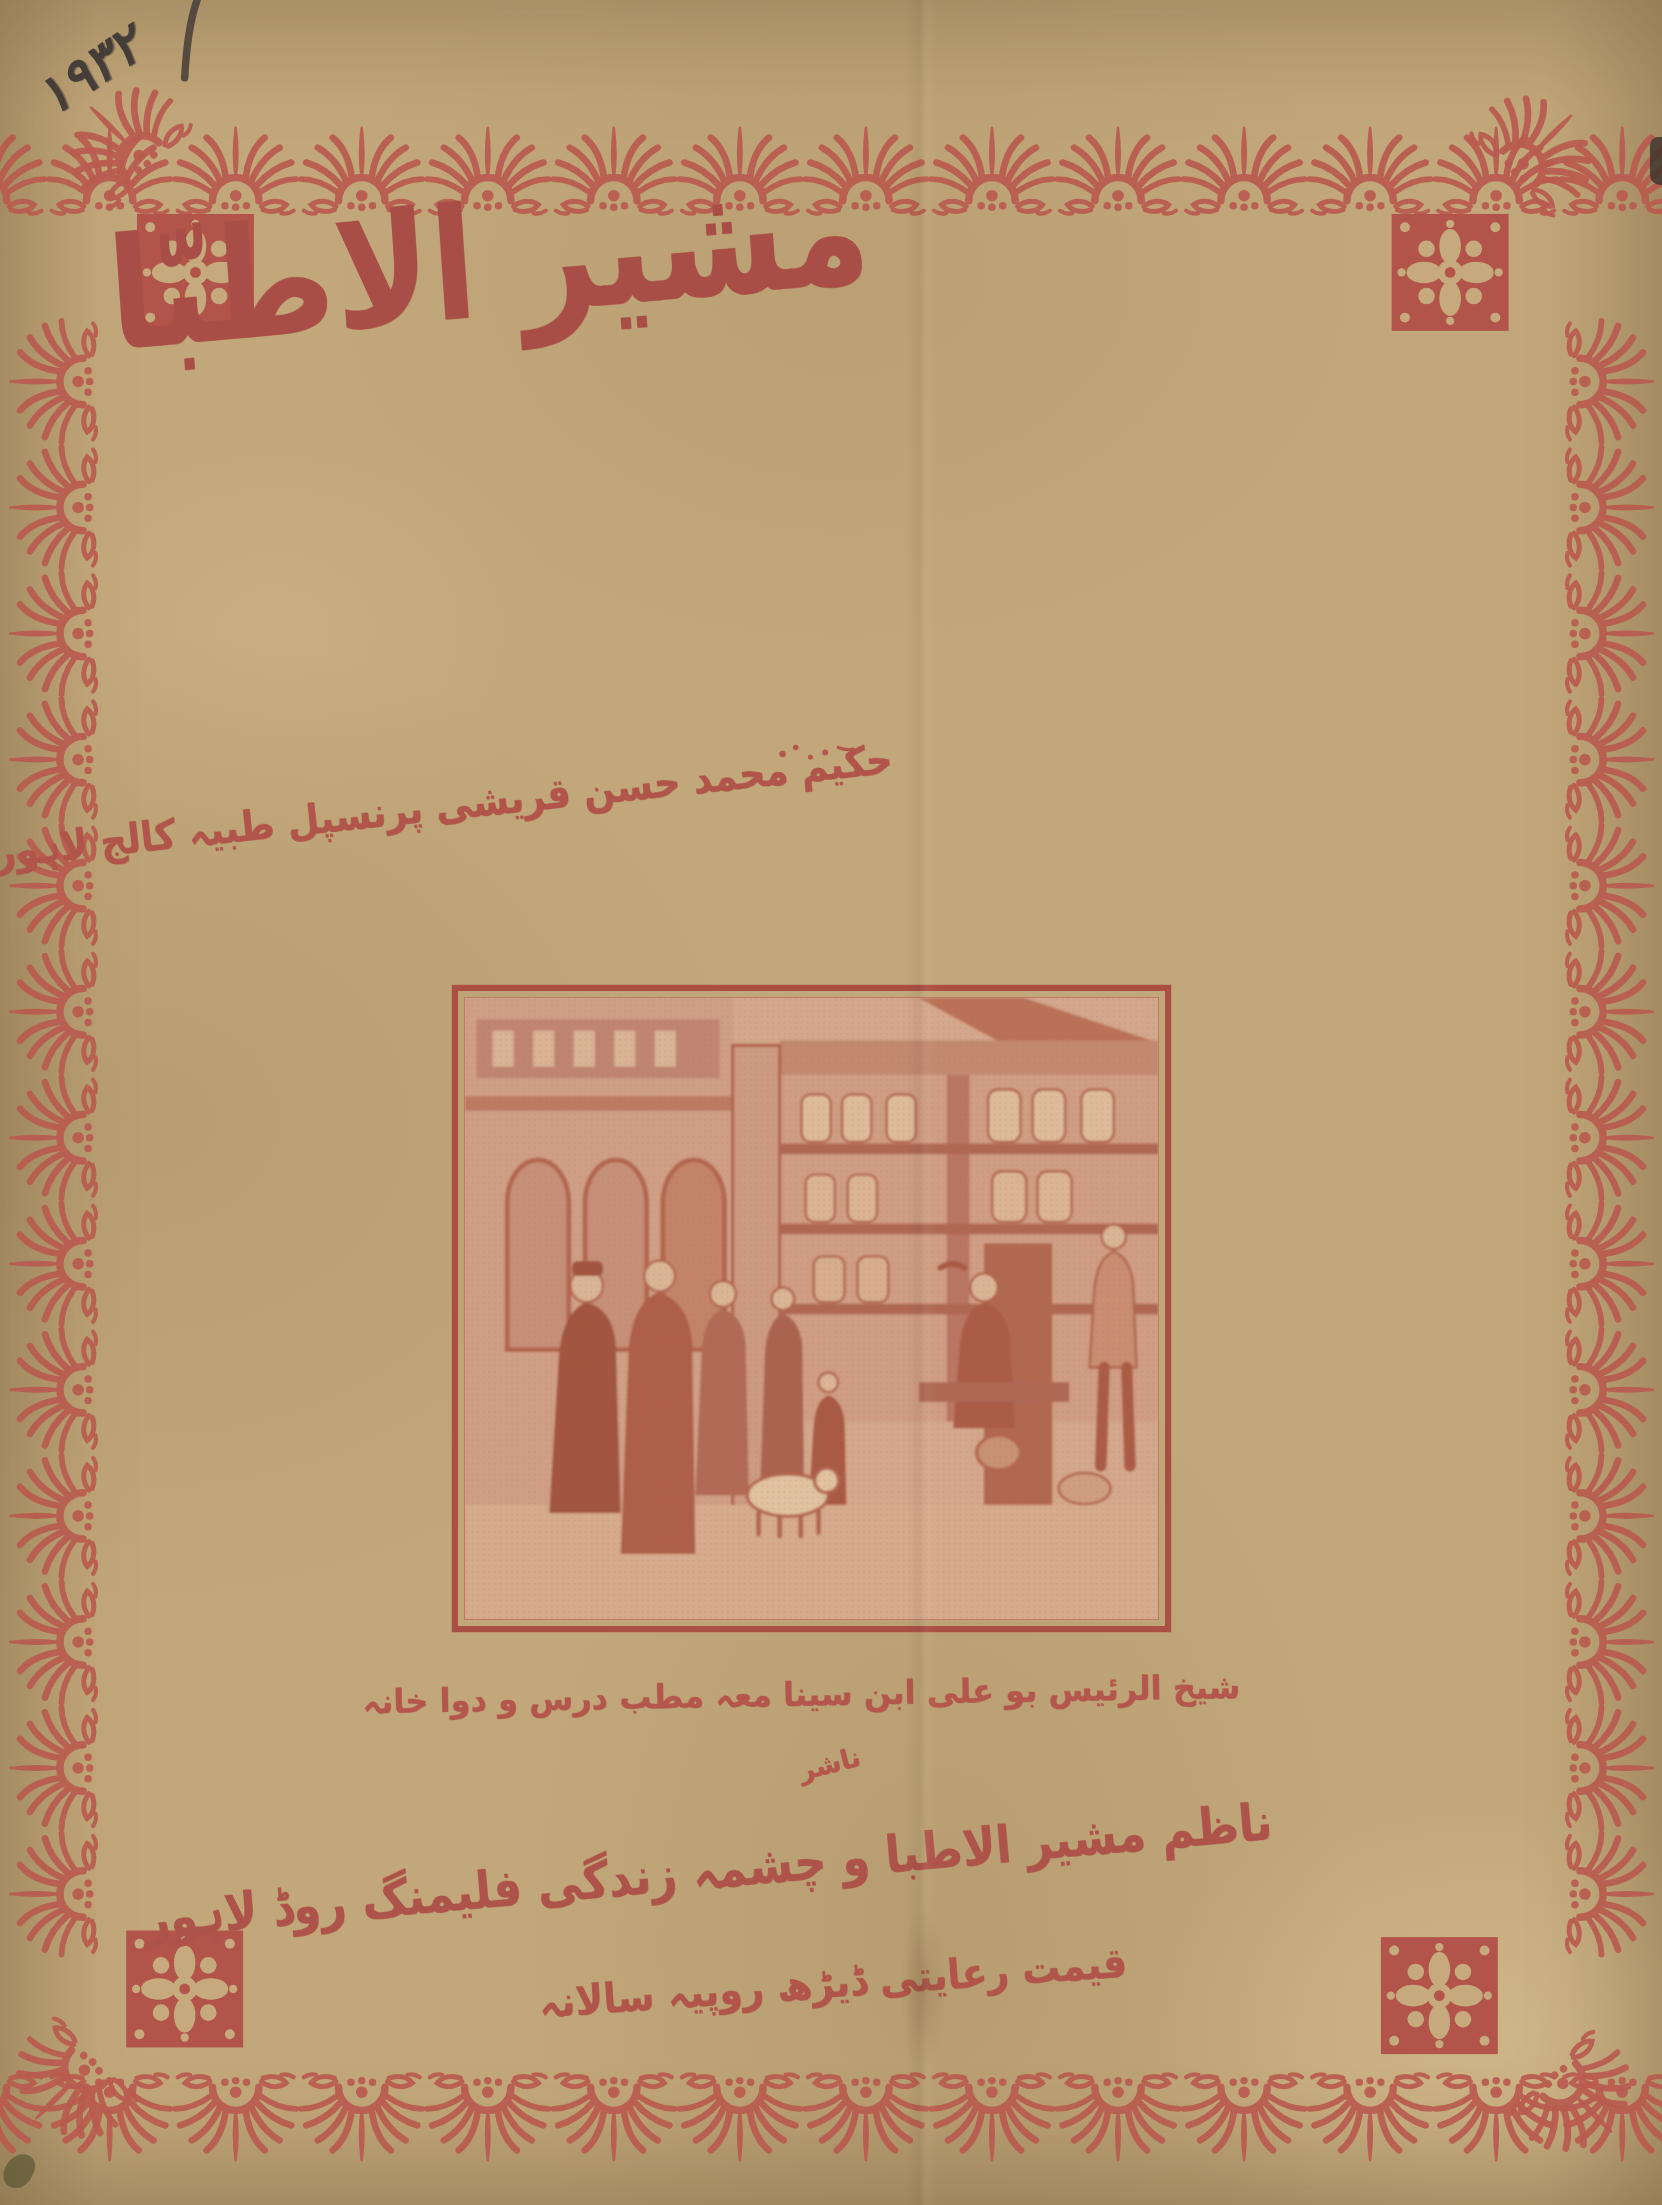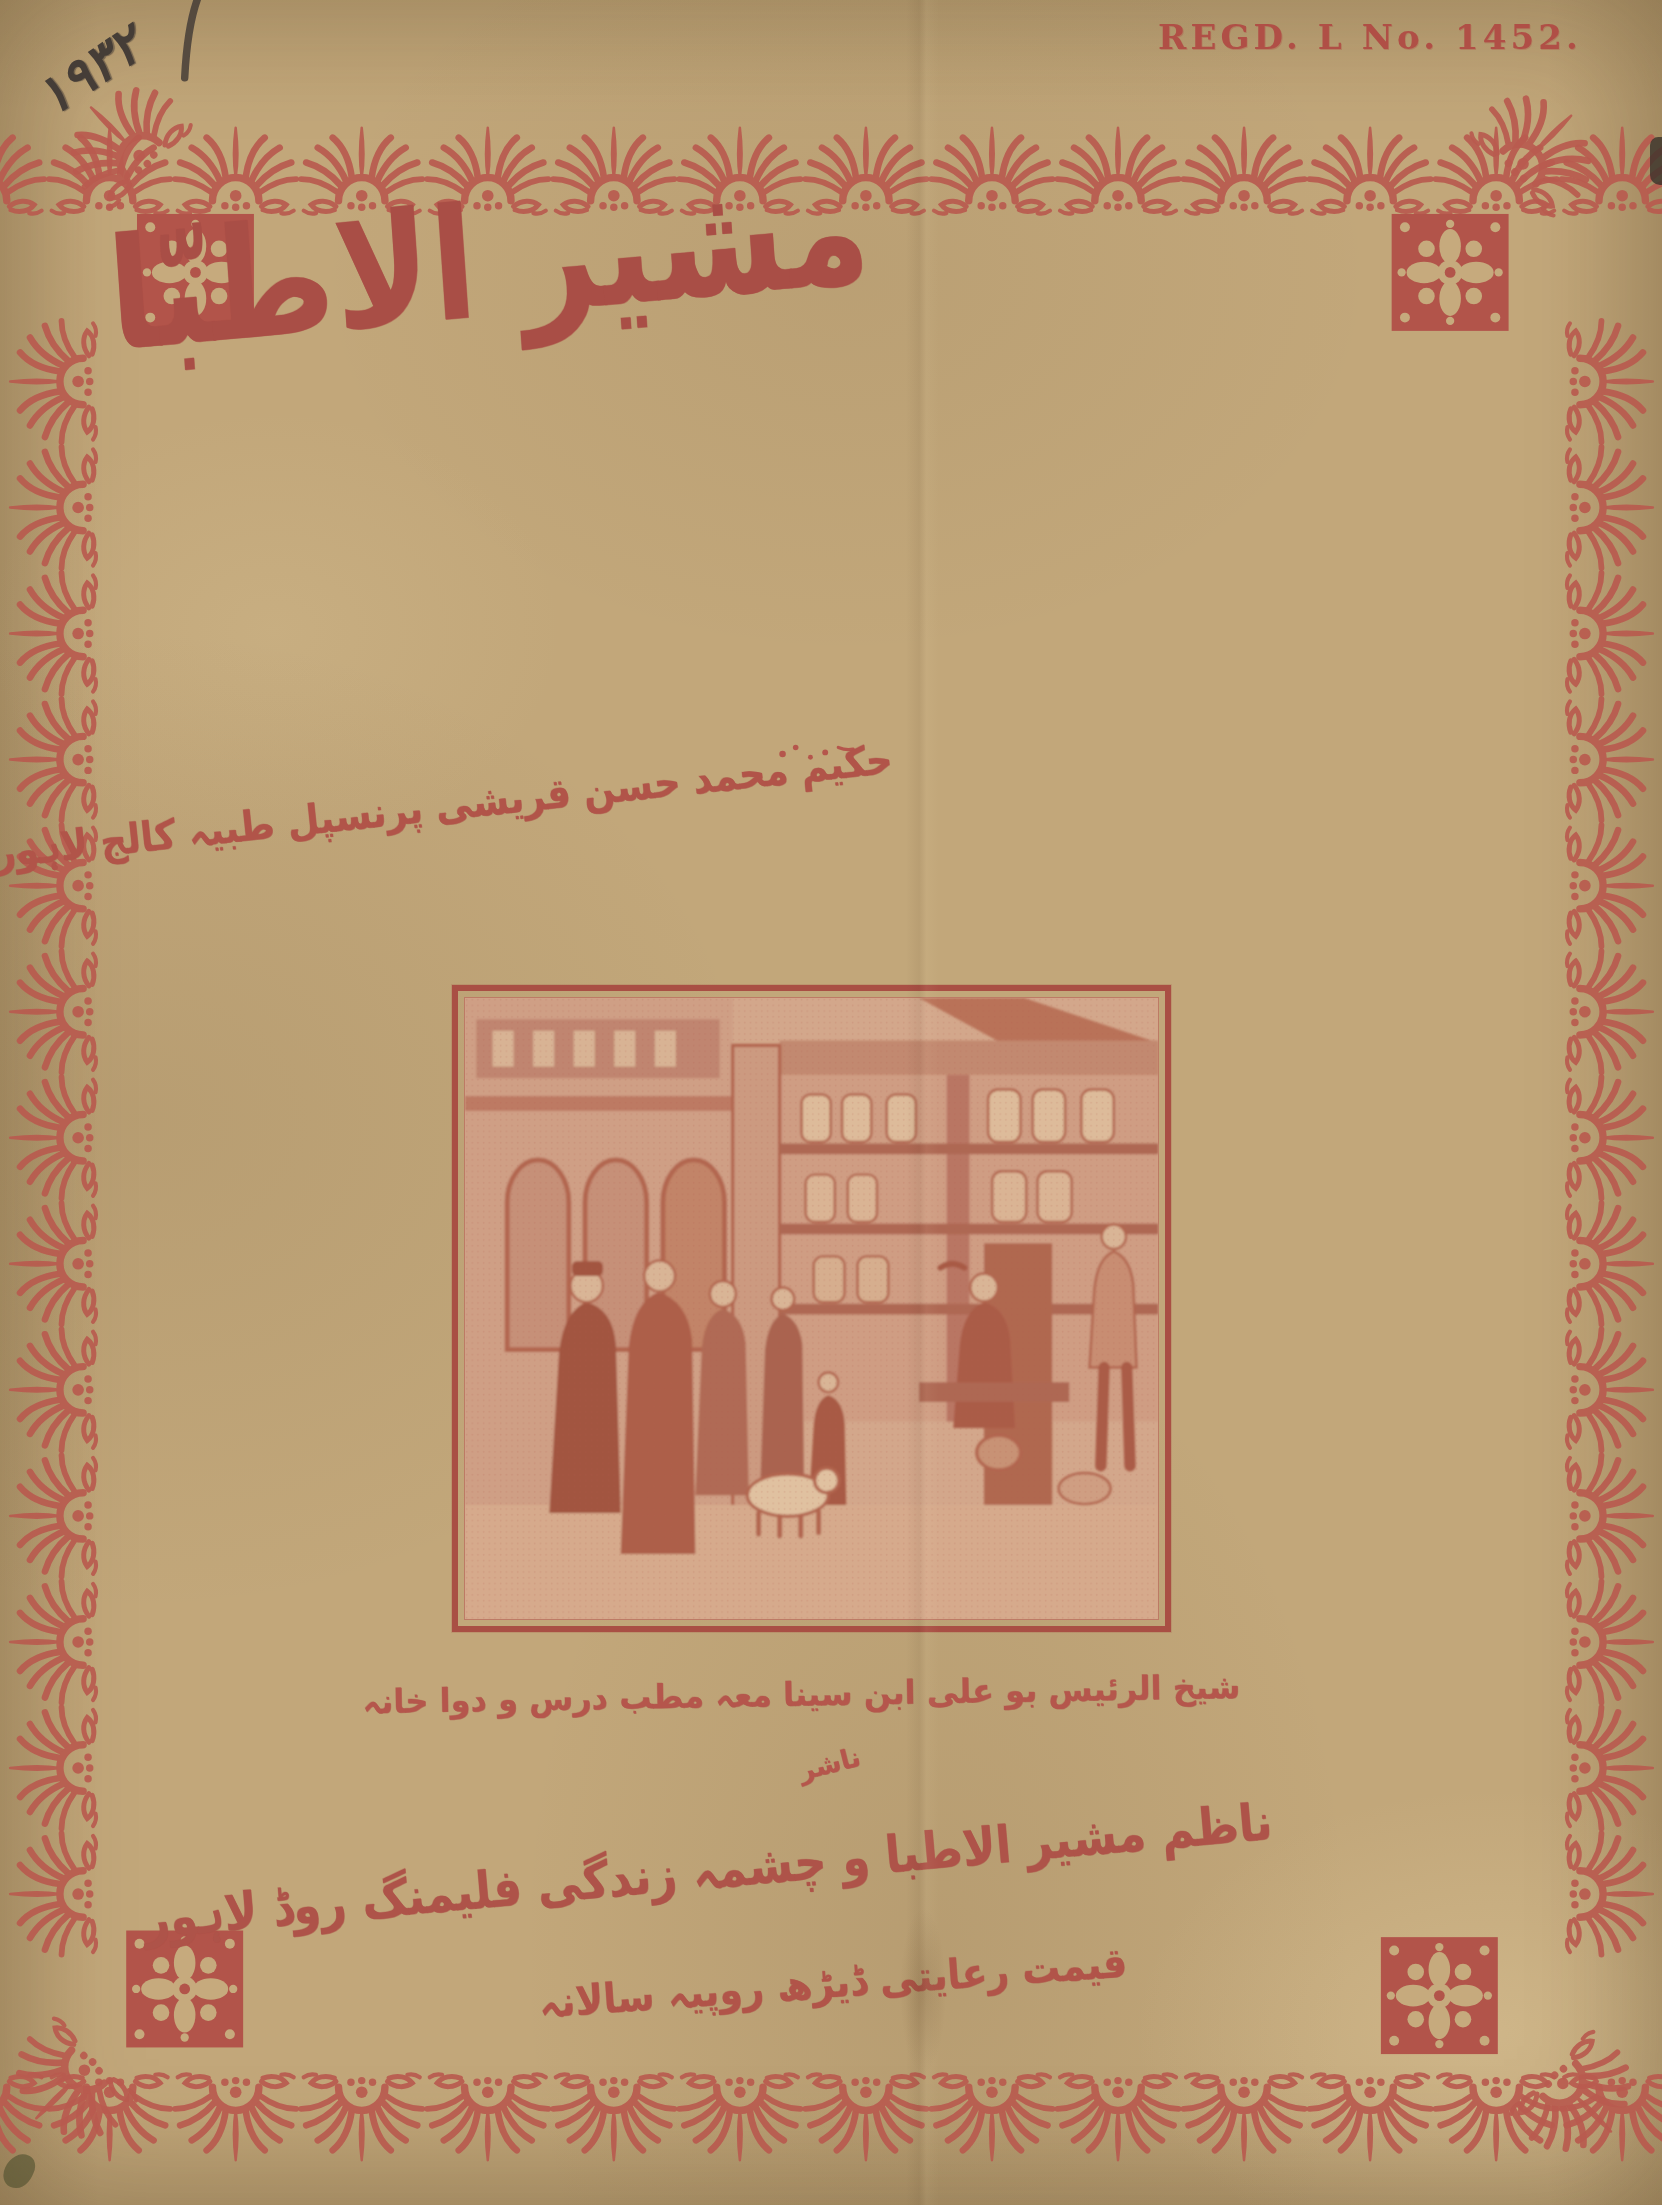--- a/index.html
+++ b/index.html
@@ -176,21 +176,20 @@
   </svg>
 
   <div class="handnote">
     <span>۱۹۳۲</span>
     <svg class="handtail" width="124" height="100" viewBox="0 0 150 120">
       <path d="M10 100 C40 60 70 30 95 18 C110 12 120 20 128 34" fill="none" stroke="#453d37" stroke-width="9" stroke-linecap="round" opacity=".85"></path>
       <circle cx="140" cy="64" r="5" fill="#453d37" opacity=".8"></circle>
     </svg>
   </div>
 
-  <div class="regd">REGD. L No. 1452.</div>
 
   <div class="title urdu">مشیر الاطبّا</div>
 
   <svg class="inkmarks" width="100" height="41" viewBox="0 0 120 50">
     <circle cx="18" cy="22" r="4" fill="#b5564c"></circle>
       <circle cx="34" cy="14" r="3.4" fill="#b5564c"></circle>
     <circle cx="52" cy="26" r="3" fill="#b5564c"></circle>
       <circle cx="70" cy="20" r="3.6" fill="#b5564c"></circle>
     <path d="M86 14 q10 4 18 2" stroke="#b5564c" stroke-width="4" fill="none" stroke-linecap="round"></path>
   </svg>

